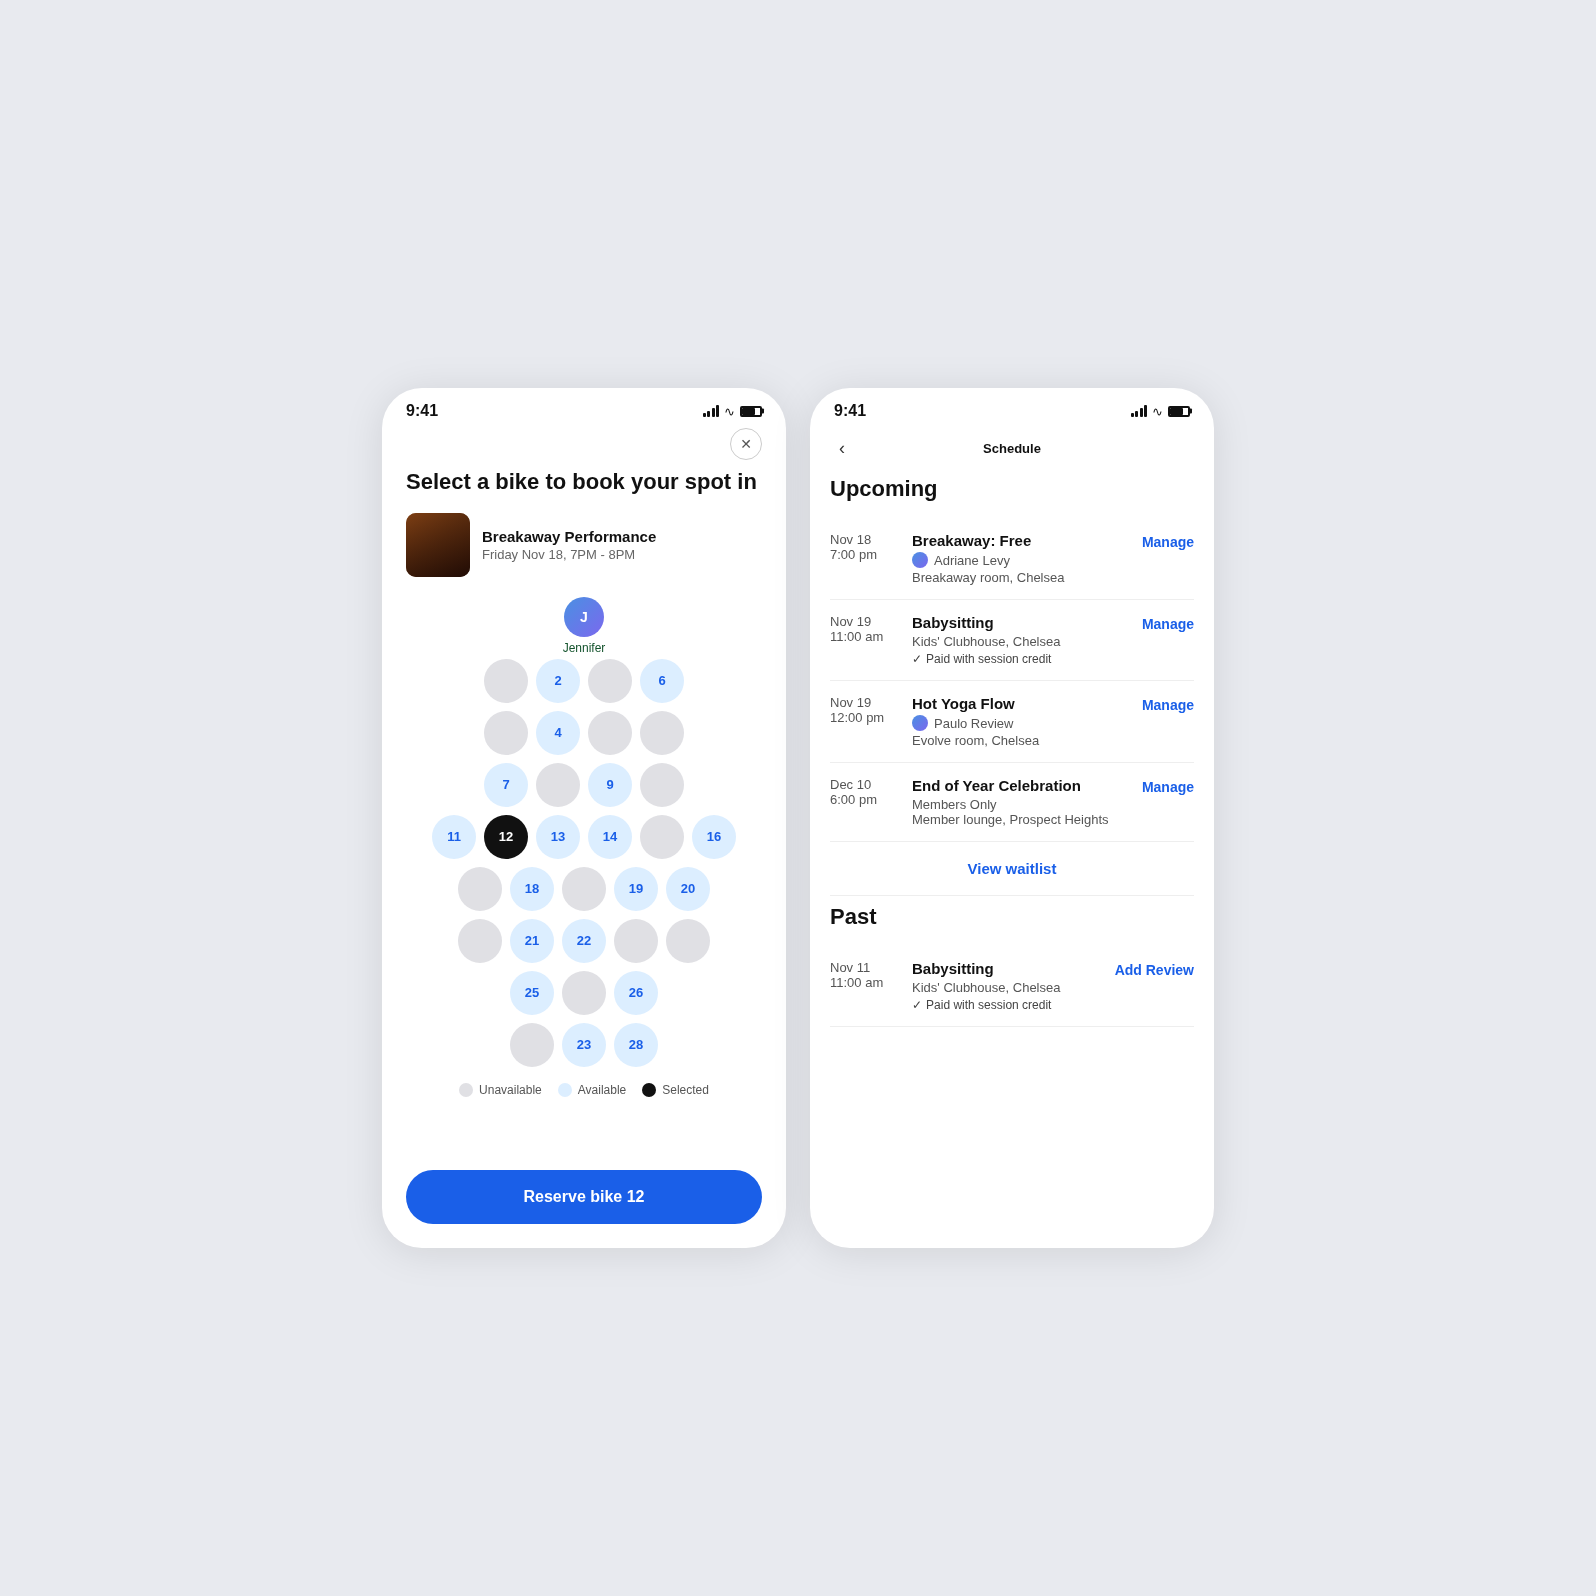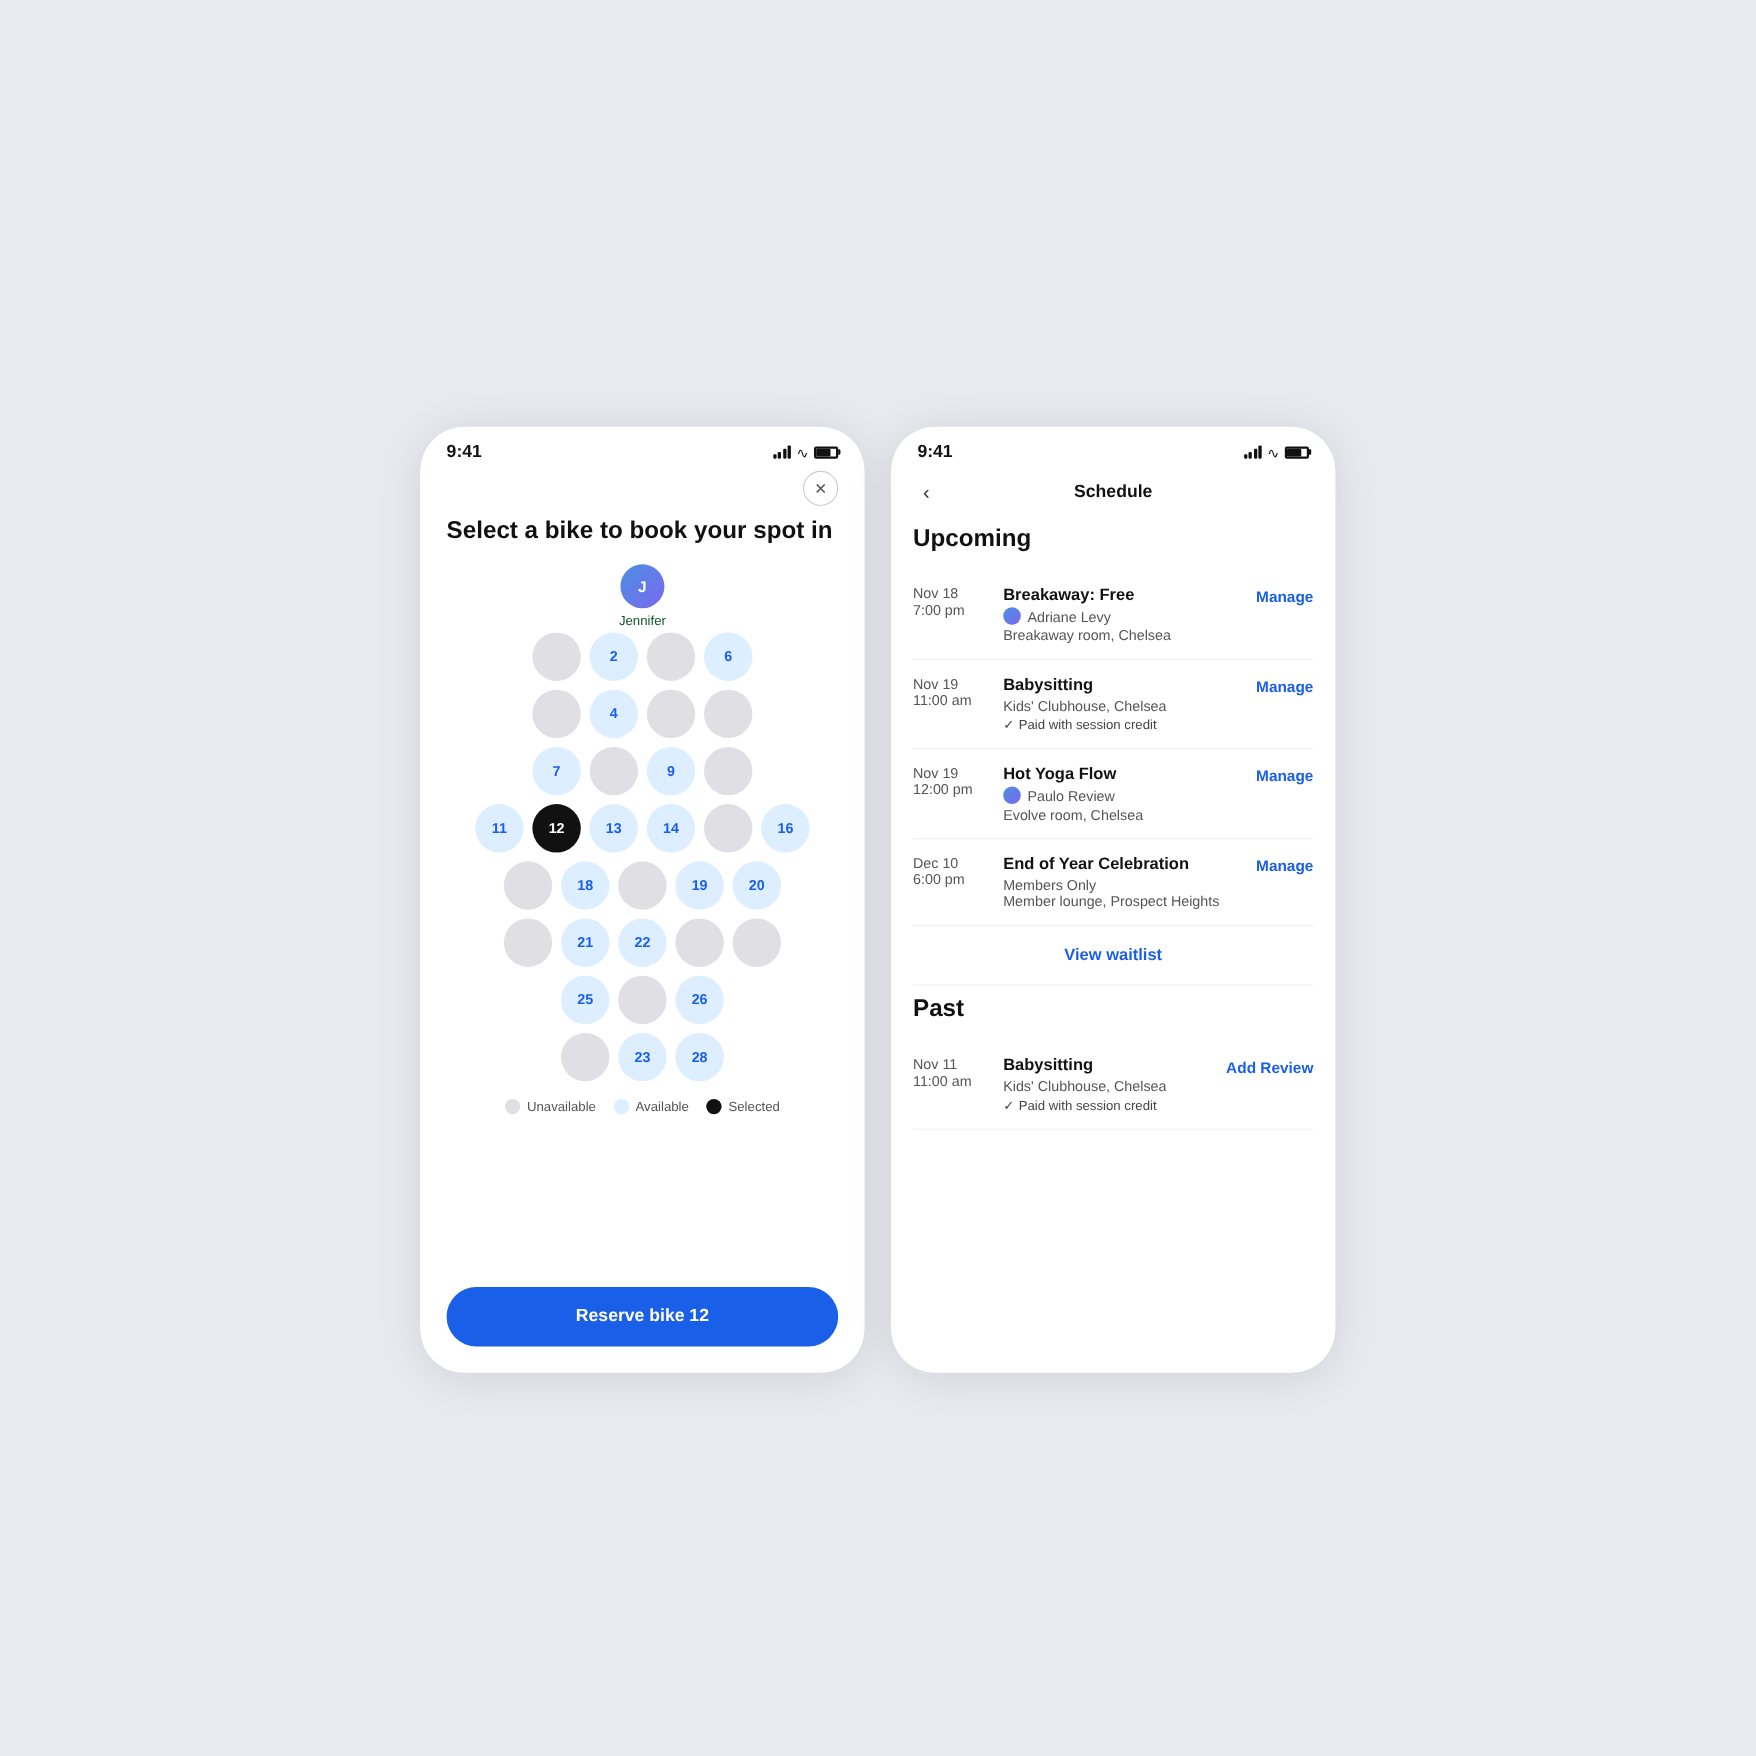--- a/index.html
+++ b/index.html
@@ -264,21 +264,21 @@
       cursor: pointer;
       color: #333;
       font-size: 18px;
       background: none;
       border: none;
     }
     .nav-title {
       position: absolute;
       left: 50%;
       transform: translateX(-50%);
-      font-size: 16px;
+      font-size: 13px;
       font-weight: 600;
       color: #111;
     }
     .schedule-content {
       padding: 0 20px;
       flex: 1;
       overflow-y: auto;
     }
     .section-title {
       font-size: 22px;
@@ -385,20 +385,29 @@
         <div class="battery-icon">
           <div class="battery-fill"></div>
         </div>
       </div>
     </div>
 
     <div class="content">
       <button class="close-btn">✕</button>
       <div class="select-title">Select a bike to book your spot in</div>
 
+      <div class="class-card">
+        <div class="class-thumbnail">
+          <div class="class-thumbnail-overlay"></div>
+        </div>
+        <div>
+          <div class="class-info-name">Breakaway Performance</div>
+          <div class="class-info-time">Friday Nov 18, 7PM - 8PM</div>
+        </div>
+      </div>
 
       <div class="bike-grid-area">
         <div class="instructor-pin">
           <div class="instructor-avatar">J</div>
           <span class="instructor-name">Jennifer</span>
         </div>
 
         <div class="bike-rows" id="bikeRows">
             <div class="bike-row">
               <button class="bike-spot bike-unavailable"></button>

